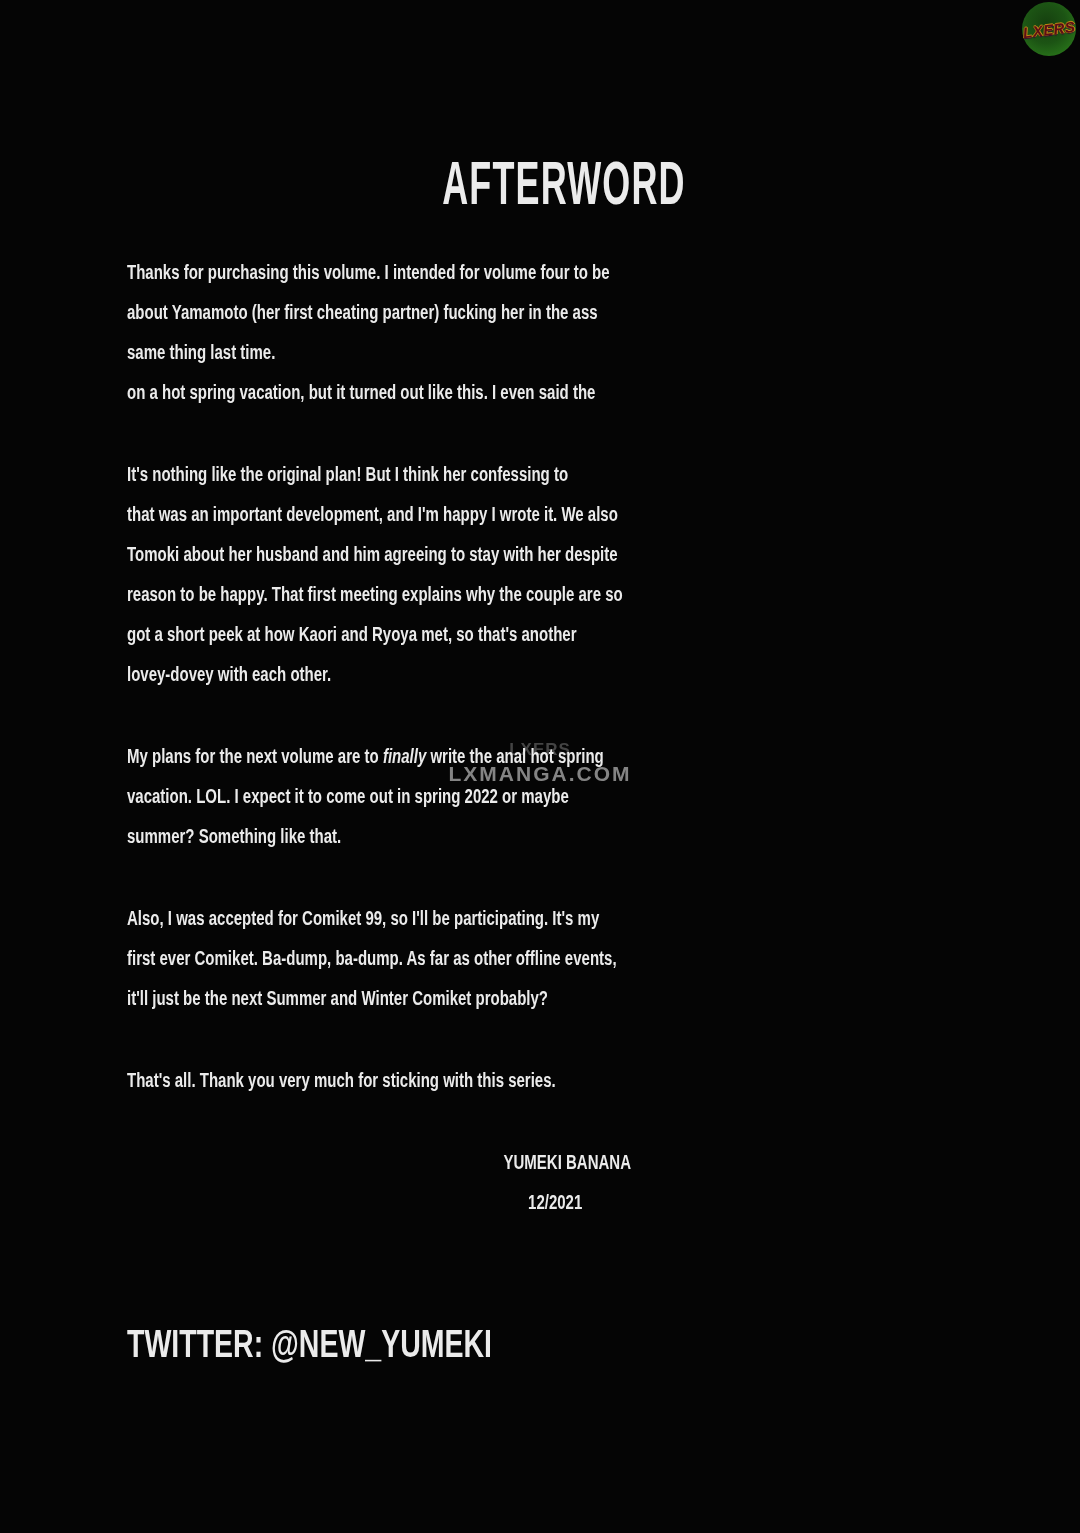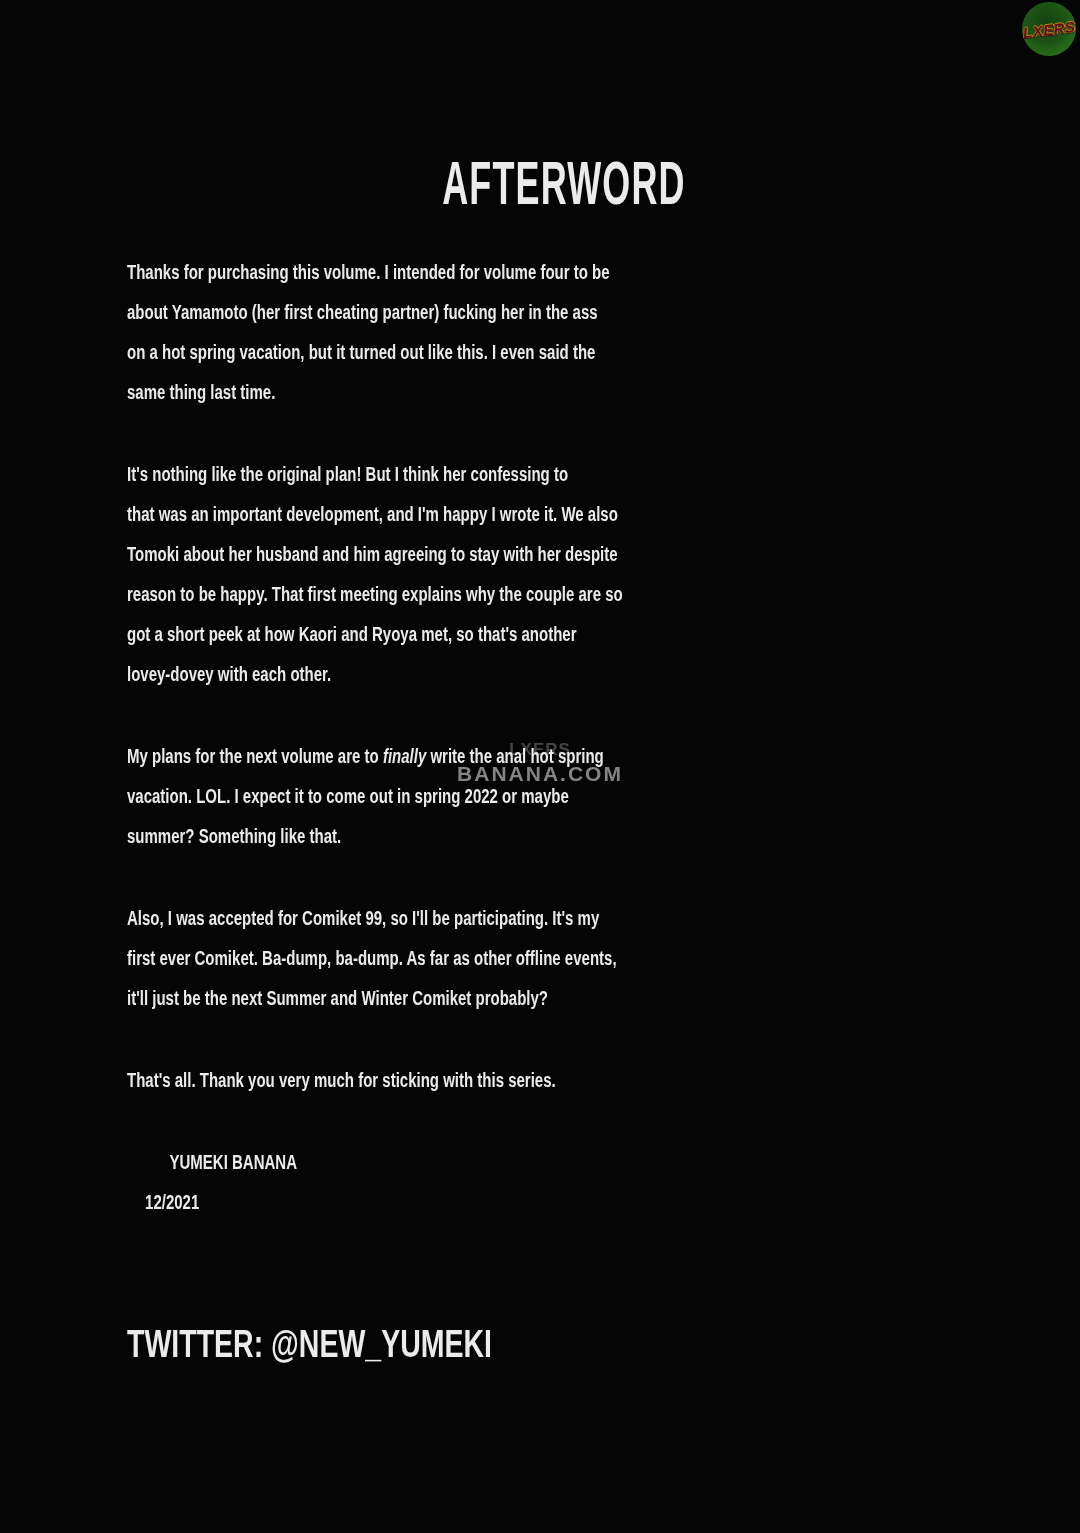--- a/index.html
+++ b/index.html
@@ -49,21 +49,21 @@
   }
   .para { margin: 0 0 42px 0; }
   .line {
     height: 40px;
     line-height: 40px;
     font-size: 20px;
     white-space: nowrap;
   }
   .line em { font-style: italic; }
 
-  .sig { text-align: left; }
+  .sig { text-align: center; }
   .sig .line .sx { transform-origin: 100% 50%; }
 
   .twitter {
     margin-top: 100px;
     font-size: 38px;
     line-height: 44px;
     white-space: nowrap;
   }
 
   
@@ -122,35 +122,35 @@
 <body>
 
 <div class="page">
 
   <div class="logo">
     <span class="logo-text">LXERS</span>
   </div>
 
   <div class="watermark">
     <div class="wm1">LXERS</div>
-    <div class="wm2">BANANA.COM</div>
+    <div class="wm2">LXMANGA.COM</div>
   </div>
 
   <h1 class="title">
     <span class="sx">AFTERWORD</span>
   </h1>
 
   <div class="content">
 
     <div>
         <div class="para">
           <div class="line"><span class="sx">Thanks for purchasing this volume. I intended for volume four to be</span></div>
           <div class="line"><span class="sx">about Yamamoto (her first cheating partner) fucking her in the ass</span></div>
+          <div class="line"><span class="sx">same thing last time.</span></div>
           <div class="line"><span class="sx">on a hot spring vacation, but it turned out like this. I even said the</span></div>
-          <div class="line"><span class="sx">same thing last time.</span></div>
         </div>
         <div class="para">
           <div class="line"><span class="sx">It's nothing like the original plan! But I think her confessing to</span></div>
           <div class="line"><span class="sx">that was an important development, and I'm happy I wrote it. We also</span></div>
           <div class="line"><span class="sx">Tomoki about her husband and him agreeing to stay with her despite</span></div>
           <div class="line"><span class="sx">reason to be happy. That first meeting explains why the couple are so</span></div>
           <div class="line"><span class="sx">got a short peek at how Kaori and Ryoya met, so that's another</span></div>
           <div class="line"><span class="sx">lovey-dovey with each other.</span></div>
         </div>
         <div class="para">

